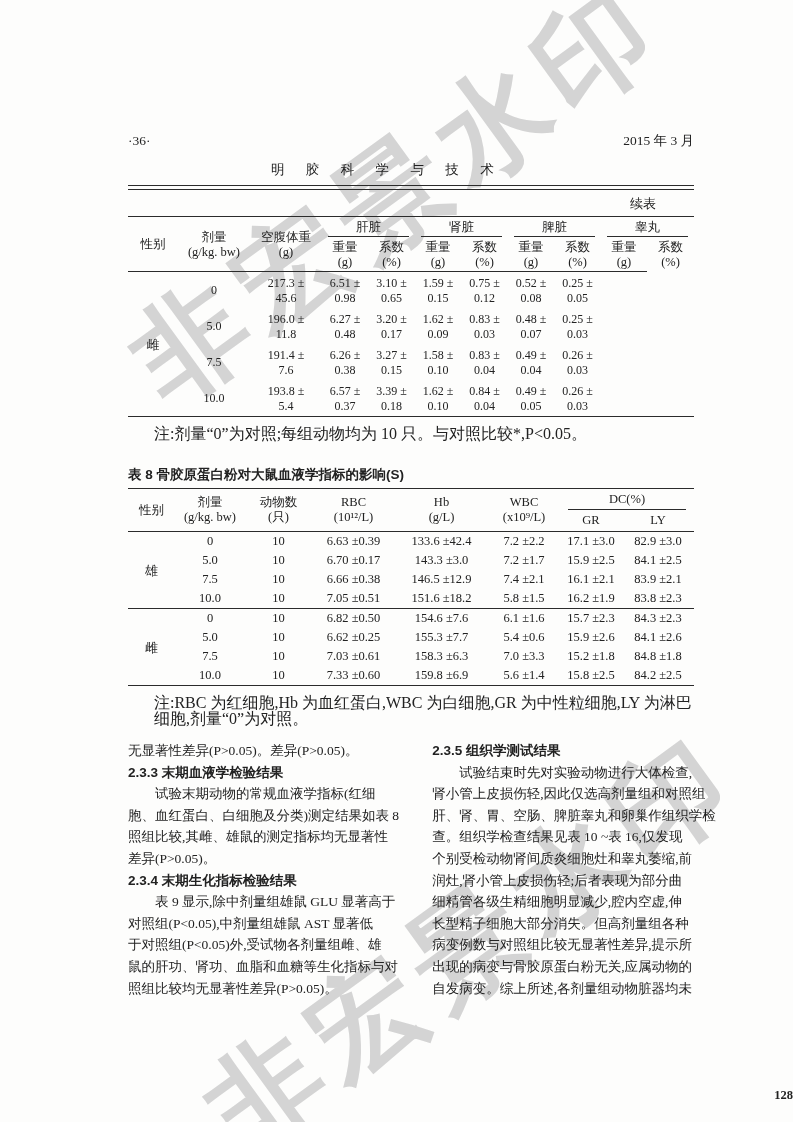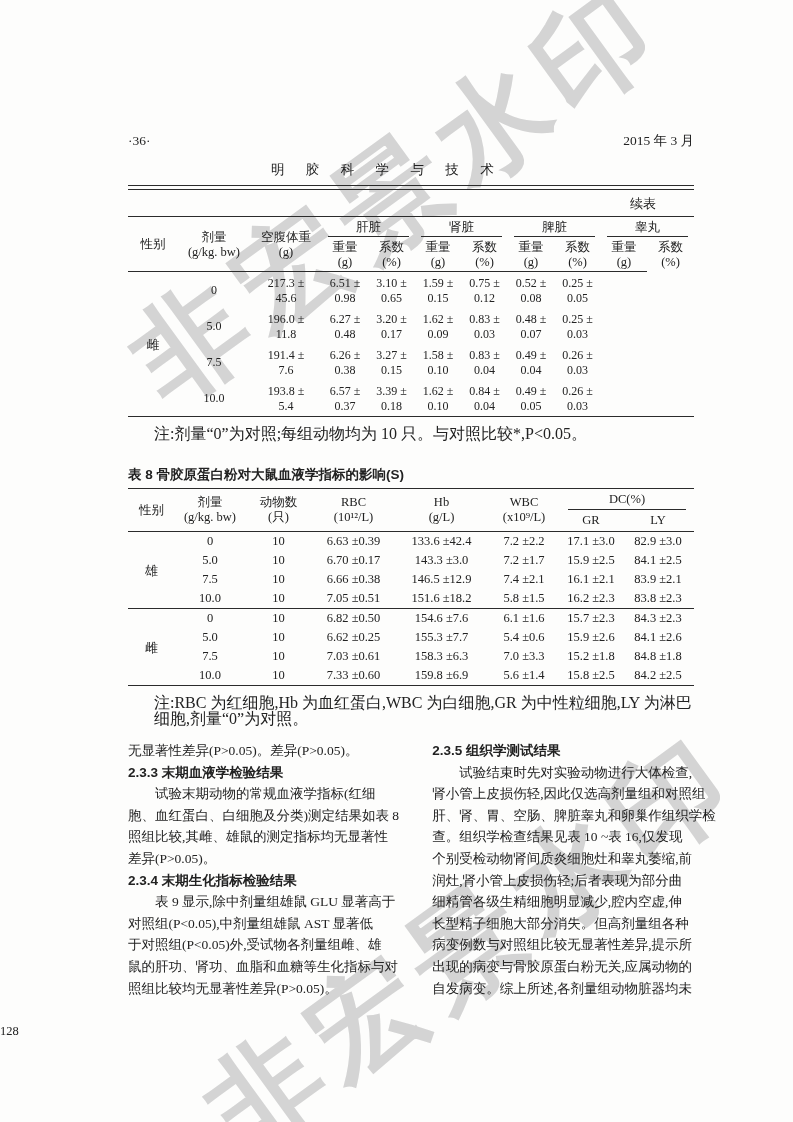--- a/index.html
+++ b/index.html
@@ -37,22 +37,22 @@
   .t8 thead th div{line-height:15px;}
   .t8 tbody tr:first-child td{border-top:1.4px solid #2b2b2b;}
   .t8 tbody td{font-size:12.5px;height:19px;line-height:19px;}
   .t8 tr.f-first td{border-top:1.1px solid #2b2b2b;}
   
   .body-cols{display:flex;gap:33px;margin-top:13px;}
   .col{width:272px;}
   .line{font-size:13.5px;line-height:21.6px;white-space:nowrap;}
   .heading{font-weight:bold;font-family:"Liberation Sans", sans-serif;}
   .indent{padding-left:27px;}
-  .page-num{position:absolute;z-index:1;left:0;top:1024px;width:100%;text-align:left;
-        font-size:12.5px;}
+  .page-num{position:absolute;z-index:1;left:0;top:1088px;width:100%;text-align:right;
+        font-size:12.5px;font-weight:bold;}
 </style>
 </head>
 <body>
 
 <div class="page">
 
   <div class="watermark wm1">非宏景水印</div>
   <div class="watermark wm2">非宏景水印</div>
 
   <div class="content">
@@ -349,21 +349,21 @@
           <td>7.4 ±2.1</td>
           <td>16.1 ±2.1</td>
           <td>83.9 ±2.1</td>
         </tr>
         <tr>
           <td>10.0</td>
           <td>10</td>
           <td>7.05 ±0.51</td>
           <td>151.6 ±18.2</td>
           <td>5.8 ±1.5</td>
-          <td>16.2 ±2.3</td>
+          <td>16.2 ±1.9</td>
           <td>83.8 ±2.3</td>
         </tr>
         <tr class="f-first">
           <td rowspan="4" class="sexcell">雌</td>
           <td>0</td>
           <td>10</td>
           <td>6.82 ±0.50</td>
           <td>154.6 ±7.6</td>
           <td>6.1 ±1.6</td>
           <td>15.7 ±2.3</td>

